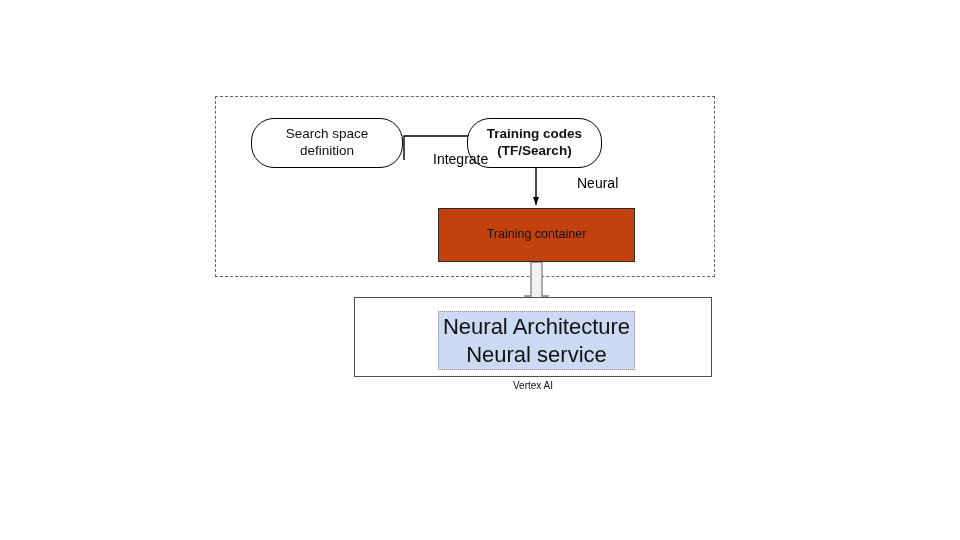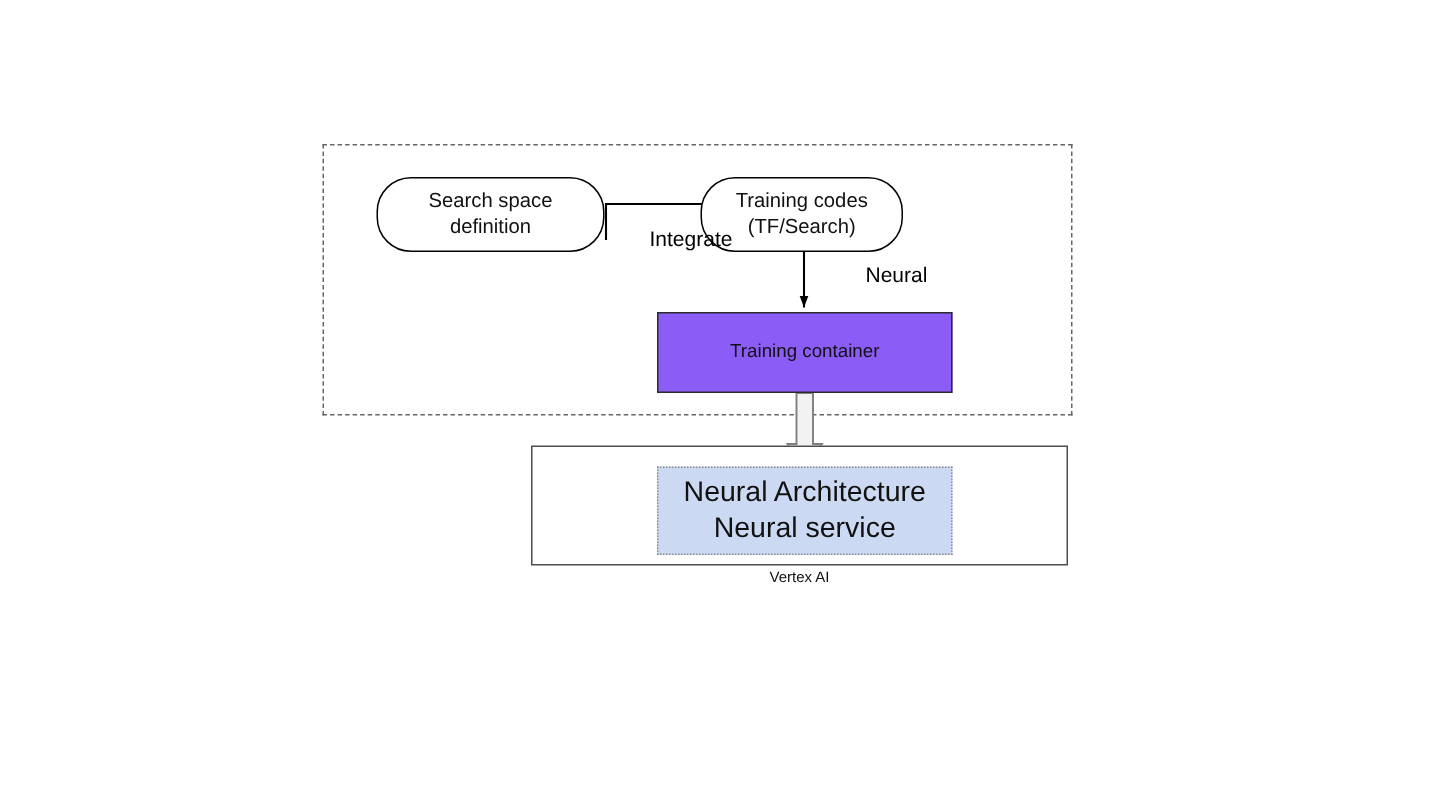--- a/index.html
+++ b/index.html
@@ -58,30 +58,31 @@
     top: 118px;
     width: 152px;
     height: 50px;
   }
 
   #training-codes-box {
     left: 467px;
     top: 118px;
     width: 135px;
     height: 50px;
+    font-weight: bold;
   }
 
   
   #training-container-box {
     left: 438px;
     top: 208px;
     width: 197px;
     height: 54px;
     border: 1.4px solid #2b2b2b;
-    background: #8b5cf6;
+    background: #c2410c;
     font-size: 12.5px;
     color: #111111;
   }
 
   
   #vertex-ai-box {
     left: 354px;
     top: 297px;
     width: 358px;
     height: 80px;
@@ -90,21 +91,21 @@
   }
 
   
   #nas-service-box {
     left: 438px;
     top: 311px;
     width: 197px;
     height: 59px;
     border: 1.6px dotted #8c8c8c;
     background: #ccd9f2;
-    font-size: 19px;
+    font-size: 22px;
     color: #111111;
   }
 
   #vertex-ai-caption {
     position: absolute;
     left: 354px;
     top: 380px;
     width: 358px;
     text-align: center;
     font-size: 10px;

